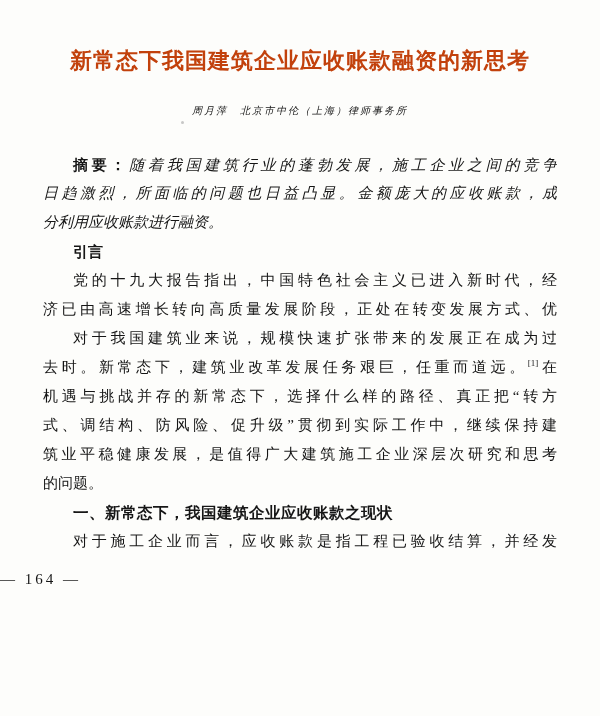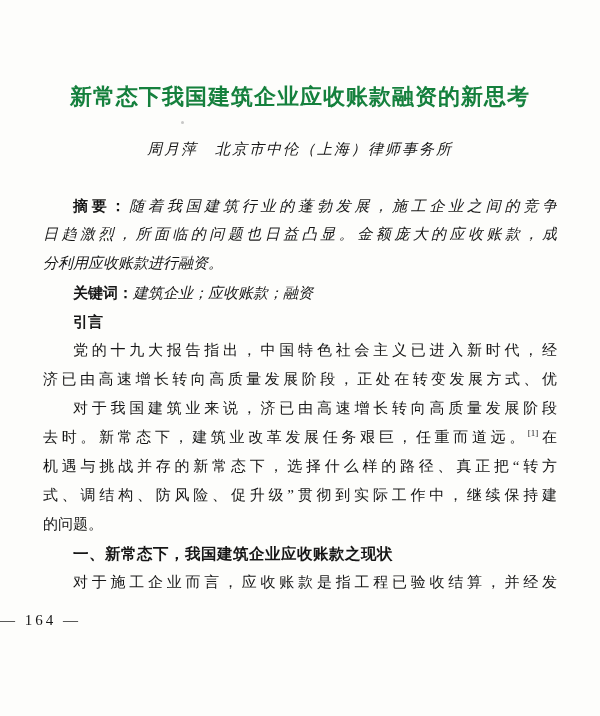--- a/index.html
+++ b/index.html
@@ -6,32 +6,32 @@
   .page {
     width:600px; height:716px;
     margin:0 auto;
     background:#fdfdfb;
     position:relative;
     color:#161616;
     font-family:"Liberation Serif", serif;
     overflow:hidden;
   }
   .title {
-    padding-top:82px;
+    padding-top:46px;
     text-align:center;
     font-family:Liberation Sans, sans-serif;
     font-weight:700;
     font-size:22px;
     letter-spacing:1px;
-    color:#15803d;
+    color:#c2410c;
   }
   .author {
     margin-top:28px;
     text-align:center;
-    font-size:15px;
+    font-size:10px;
     font-style:italic;
     letter-spacing:2px;
   }
   .body-text {
     margin-top:32px;
     padding:0 43px;
   }
   .line {
     height:29px;
     line-height:29px;
@@ -76,27 +76,27 @@
   <div class="scan-speck"></div>
 
   <div class="title">新常态下我国建筑企业应收账款融资的新思考</div>
 
   <div class="author">周月萍　北京市中伦（上海）律师事务所</div>
 
   <div class="body-text">
       <div class="line indent justify kai"><span class="bold-label">摘要：</span><span>随着我国建筑行业的蓬勃发展，施工企业之间的竞争</span></div>
       <div class="line justify kai"><span>日趋激烈，所面临的问题也日益凸显。金额庞大的应收账款，成</span></div>
       <div class="line kai"><span>分利用应收账款进行融资。</span></div>
-      <div class="line indent kai"><span class="bold-label">关键词：</span><span>建筑企业；应收账款；融资</span></div>
       <div class="line indent"><span class="bold-label">引言</span></div>
       <div class="line indent justify"><span>党的十九大报告指出，中国特色社会主义已进入新时代，经</span></div>
       <div class="line justify"><span>济已由高速增长转向高质量发展阶段，正处在转变发展方式、优</span></div>
-      <div class="line indent justify"><span>对于我国建筑业来说，济已由高速增长转向高质量发展阶段</span></div>
+      <div class="line indent justify"><span>对于我国建筑业来说，规模快速扩张带来的发展正在成为过</span></div>
       <div class="line justify"><span>去时。新常态下，建筑业改革发展任务艰巨，任重而道远。</span><sup>[1]</sup><span>在</span></div>
       <div class="line justify"><span>机遇与挑战并存的新常态下，选择什么样的路径、真正把“转方</span></div>
       <div class="line justify"><span>式、调结构、防风险、促升级”贯彻到实际工作中，继续保持建</span></div>
+      <div class="line justify"><span>筑业平稳健康发展，是值得广大建筑施工企业深层次研究和思考</span></div>
       <div class="line"><span>的问题。</span></div>
       <div class="line indent heading"><span class="bold-label">一、新常态下，我国建筑企业应收账款之现状</span></div>
       <div class="line indent justify"><span>对于施工企业而言，应收账款是指工程已验收结算，并经发</span></div>
     </div>
 
   <div class="page-number">— 164 —</div>
 </div>
 
 </body></html>

